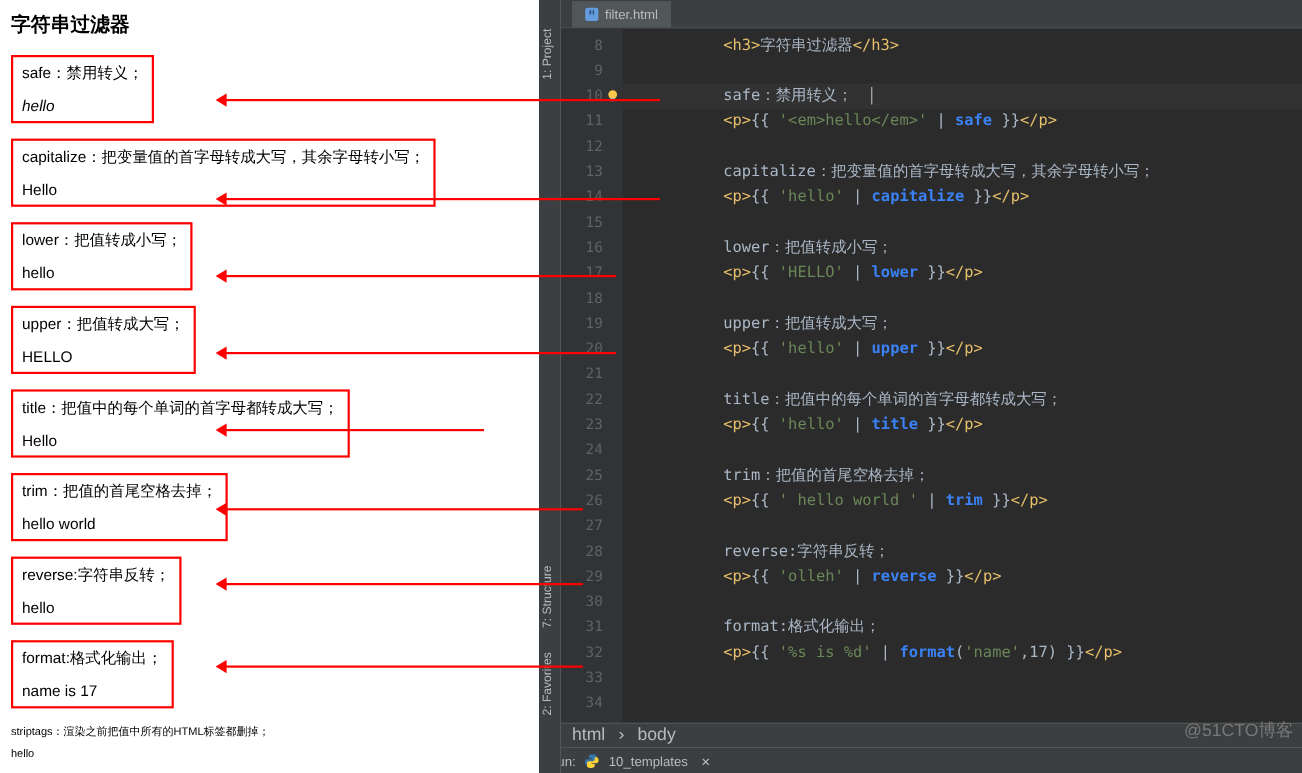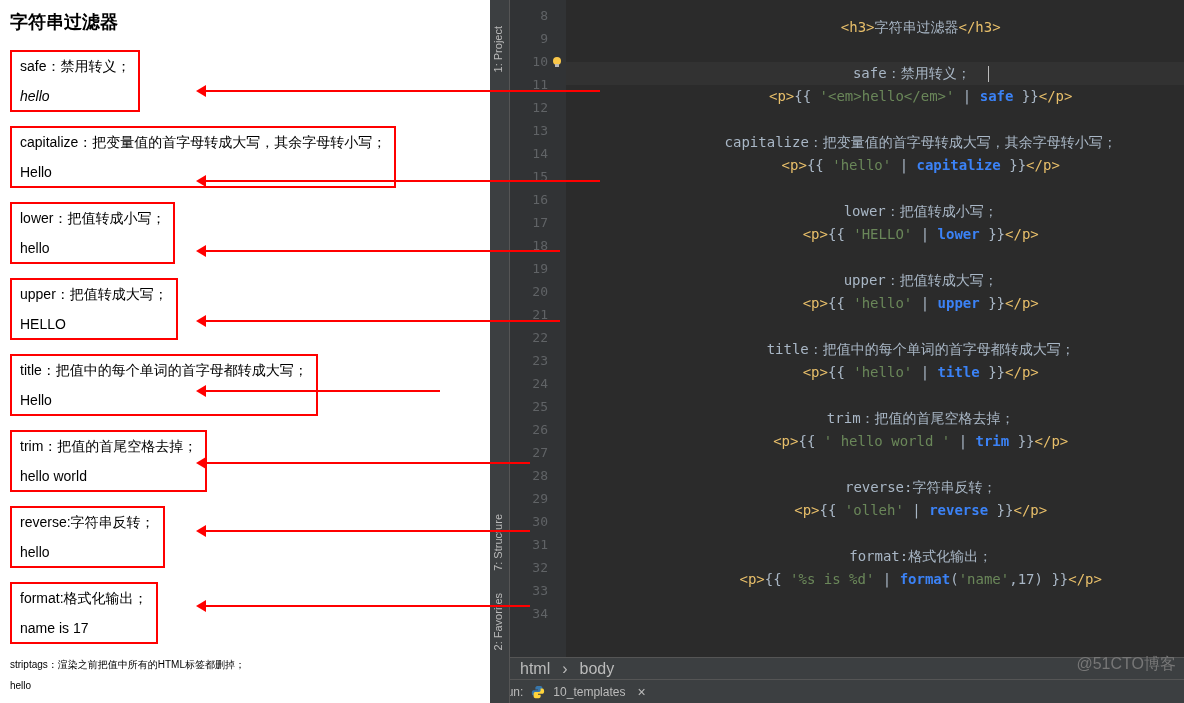--- a/index.html
+++ b/index.html
@@ -14,21 +14,21 @@
 .right-panel { flex: 1; height: 100%; background: #2b2b2b; position: relative; display: flex; flex-direction: column; }
 .side-tabs { position: absolute; left: 0; top: 0; width: 20px; height: 100%; background: #3c3f41; border-right: 1px solid #555; }
 .side-tab-text { color: #bbb; font-size: 11px; writing-mode: vertical-rl; transform: rotate(180deg); padding: 6px 2px; cursor: pointer; }
 .tab-bar { height: 26px; background: #3c3f41; display: flex; align-items: center; padding-left: 30px; border-bottom: 1px solid #555; }
 .tab { height: 24px; display: flex; align-items: center; padding: 0 12px; background: #515658; color: #bbb; font-size: 12px; gap: 6px; }
 .tab-icon { width: 12px; height: 12px; background: #659cde; border-radius: 2px; display: flex; align-items: center; justify-content: center; font-size: 7px; color: #2b4f7c; font-weight: bold; }
 .editor { flex: 1; display: flex; background: #2b2b2b; font-family: 'Consolas', 'Monaco', monospace; font-size: 14px; overflow: hidden; margin-left: 20px; }
 .gutter { width: 56px; background: #313335; color: #606366; text-align: right; padding-right: 18px; padding-top: 4px; line-height: 23px; font-size: 13px; }
 .gutter-line { height: 23px; position: relative; }
 .bulb { position: absolute; right: -16px; top: 3px; width: 14px; height: 14px; }
-.code { flex: 1; padding-top: 16px; padding-left: 24px; color: #a9b7c6; line-height: 23px; white-space: pre; text-align: center; }
+.code { flex: 1; padding-top: 4px; padding-left: 24px; color: #a9b7c6; line-height: 23px; white-space: pre; }
 .code-line { height: 23px; }
 .code-line.hl { background: #323232; margin-left: -24px; padding-left: 24px; }
 .tag { color: #e8bf6a; }
 .str { color: #6a8759; }
 .kw { color: #3b82f6; font-weight: bold; }
 .txt { color: #a9b7c6; }
 .caret { border-left: 1px solid #bbb; display: inline-block; height: 16px; vertical-align: middle; }
 .breadcrumb { height: 22px; background: #3c3f41; color: #bbb; font-size: 16px; padding-left: 30px; display: flex; align-items: center; gap: 12px; border-top: 1px solid #555; }
 .run-bar { height: 24px; background: #3c3f41; color: #bbb; font-size: 12px; padding-left: 8px; display: flex; align-items: center; border-top: 1px solid #555; gap: 8px; }
 .py-icon { width: 14px; height: 14px; display: inline-flex; }
@@ -46,20 +46,26 @@
   <div id="boxes"><div class="box"><p>safe：禁用转义；</p><p><em>hello</em></p></div><br><div class="box"><p>capitalize：把变量值的首字母转成大写，其余字母转小写；</p><p>Hello</p></div><br><div class="box"><p>lower：把值转成小写；</p><p>hello</p></div><br><div class="box"><p>upper：把值转成大写；</p><p>HELLO</p></div><br><div class="box"><p>title：把值中的每个单词的首字母都转成大写；</p><p>Hello</p></div><br><div class="box"><p>trim：把值的首尾空格去掉；</p><p>hello world</p></div><br><div class="box"><p>reverse:字符串反转；</p><p>hello</p></div><br><div class="box"><p>format:格式化输出；</p><p>name is 17</p></div><br></div>
   <p class="plain">striptags：渲染之前把值中所有的HTML标签都删掉；</p>
   <p class="plain" style="margin-top:8px;">hello</p>
 </div>
 
 <div class="right-panel">
   <div class="side-tabs">
     <div class="side-tab-text" style="margin-top:20px">1: Project</div>
     <div class="side-tab-text" style="margin-top:430px">7: Structure</div>
     <div class="side-tab-text" style="margin-top:10px">2: Favorites</div>
+  </div>
+  <div class="tab-bar">
+    <div class="tab">
+      <span class="tab-icon">H</span>
+      <span>filter.html</span>
+    </div>
   </div>
   <div class="editor">
     <div class="gutter" id="gutter">
         <div class="gutter-line">8</div>
         <div class="gutter-line">9</div>
         <div class="gutter-line">10<span class="bulb"><svg viewBox="0 0 14 14">
               <circle cx="7" cy="6" r="4" fill="#f9c749"></circle>
               <rect x="5" y="9" width="4" height="3" fill="#b8b8b8"></rect>
             </svg></span></div>
         <div class="gutter-line">11</div>

